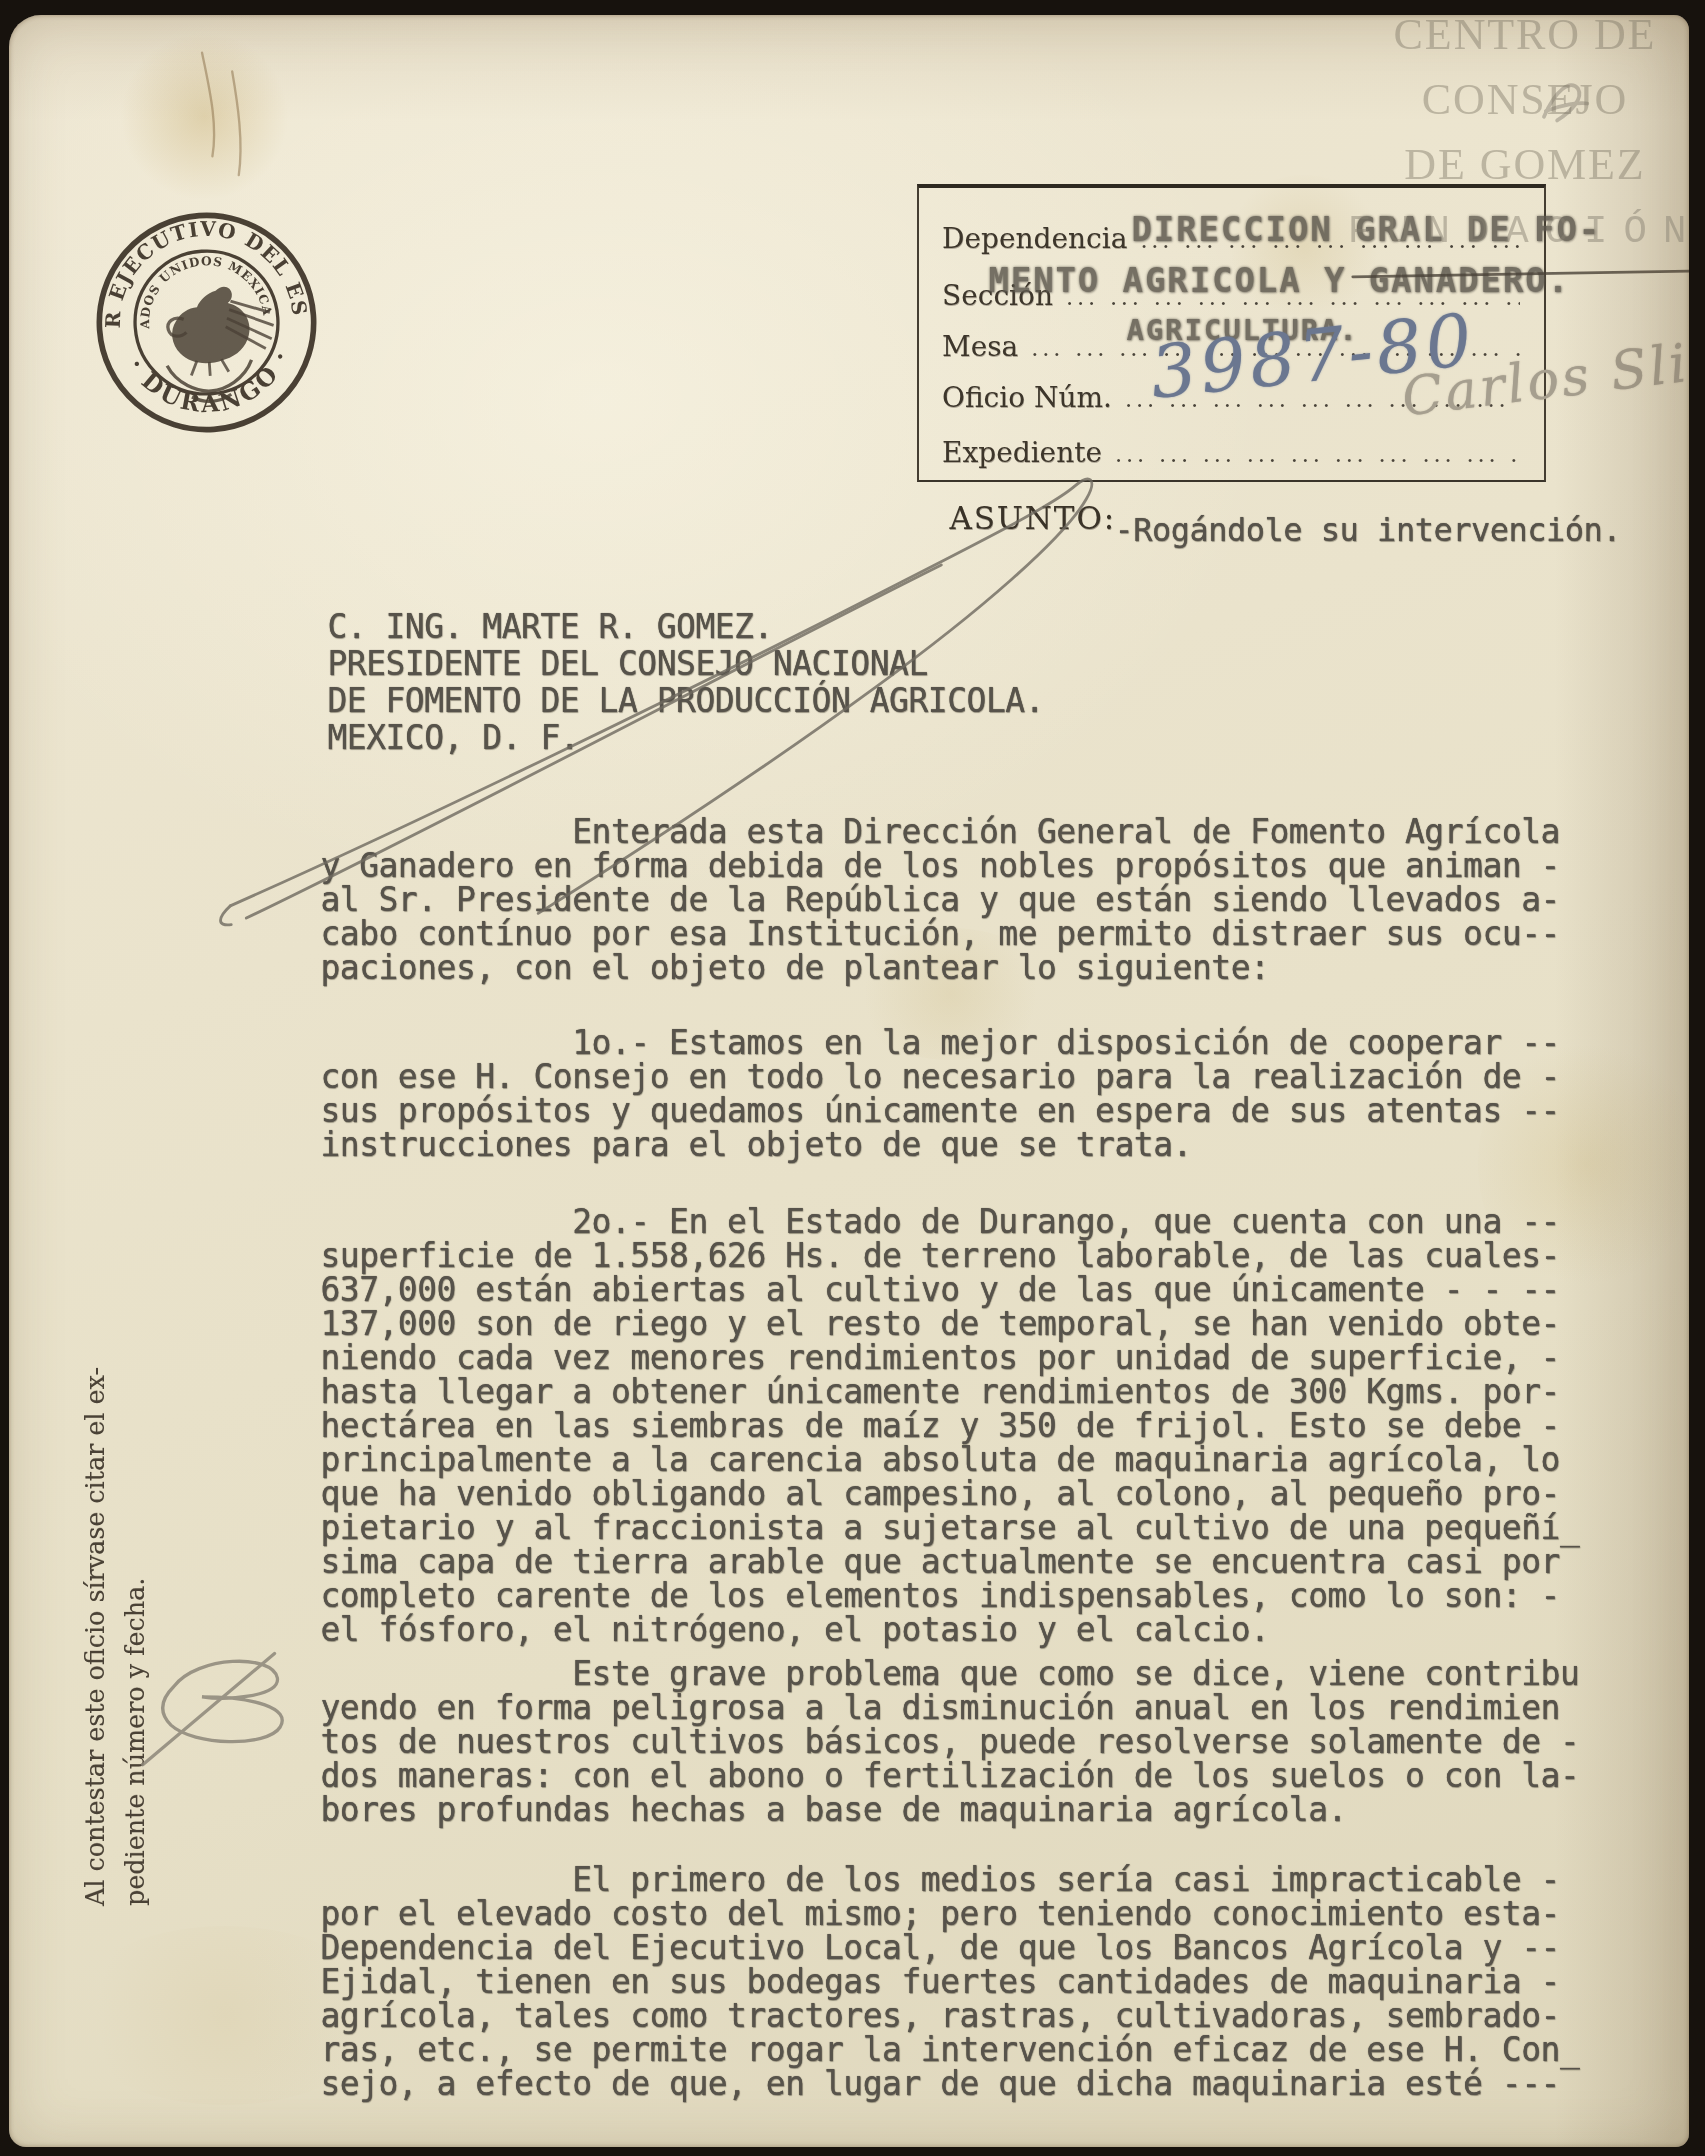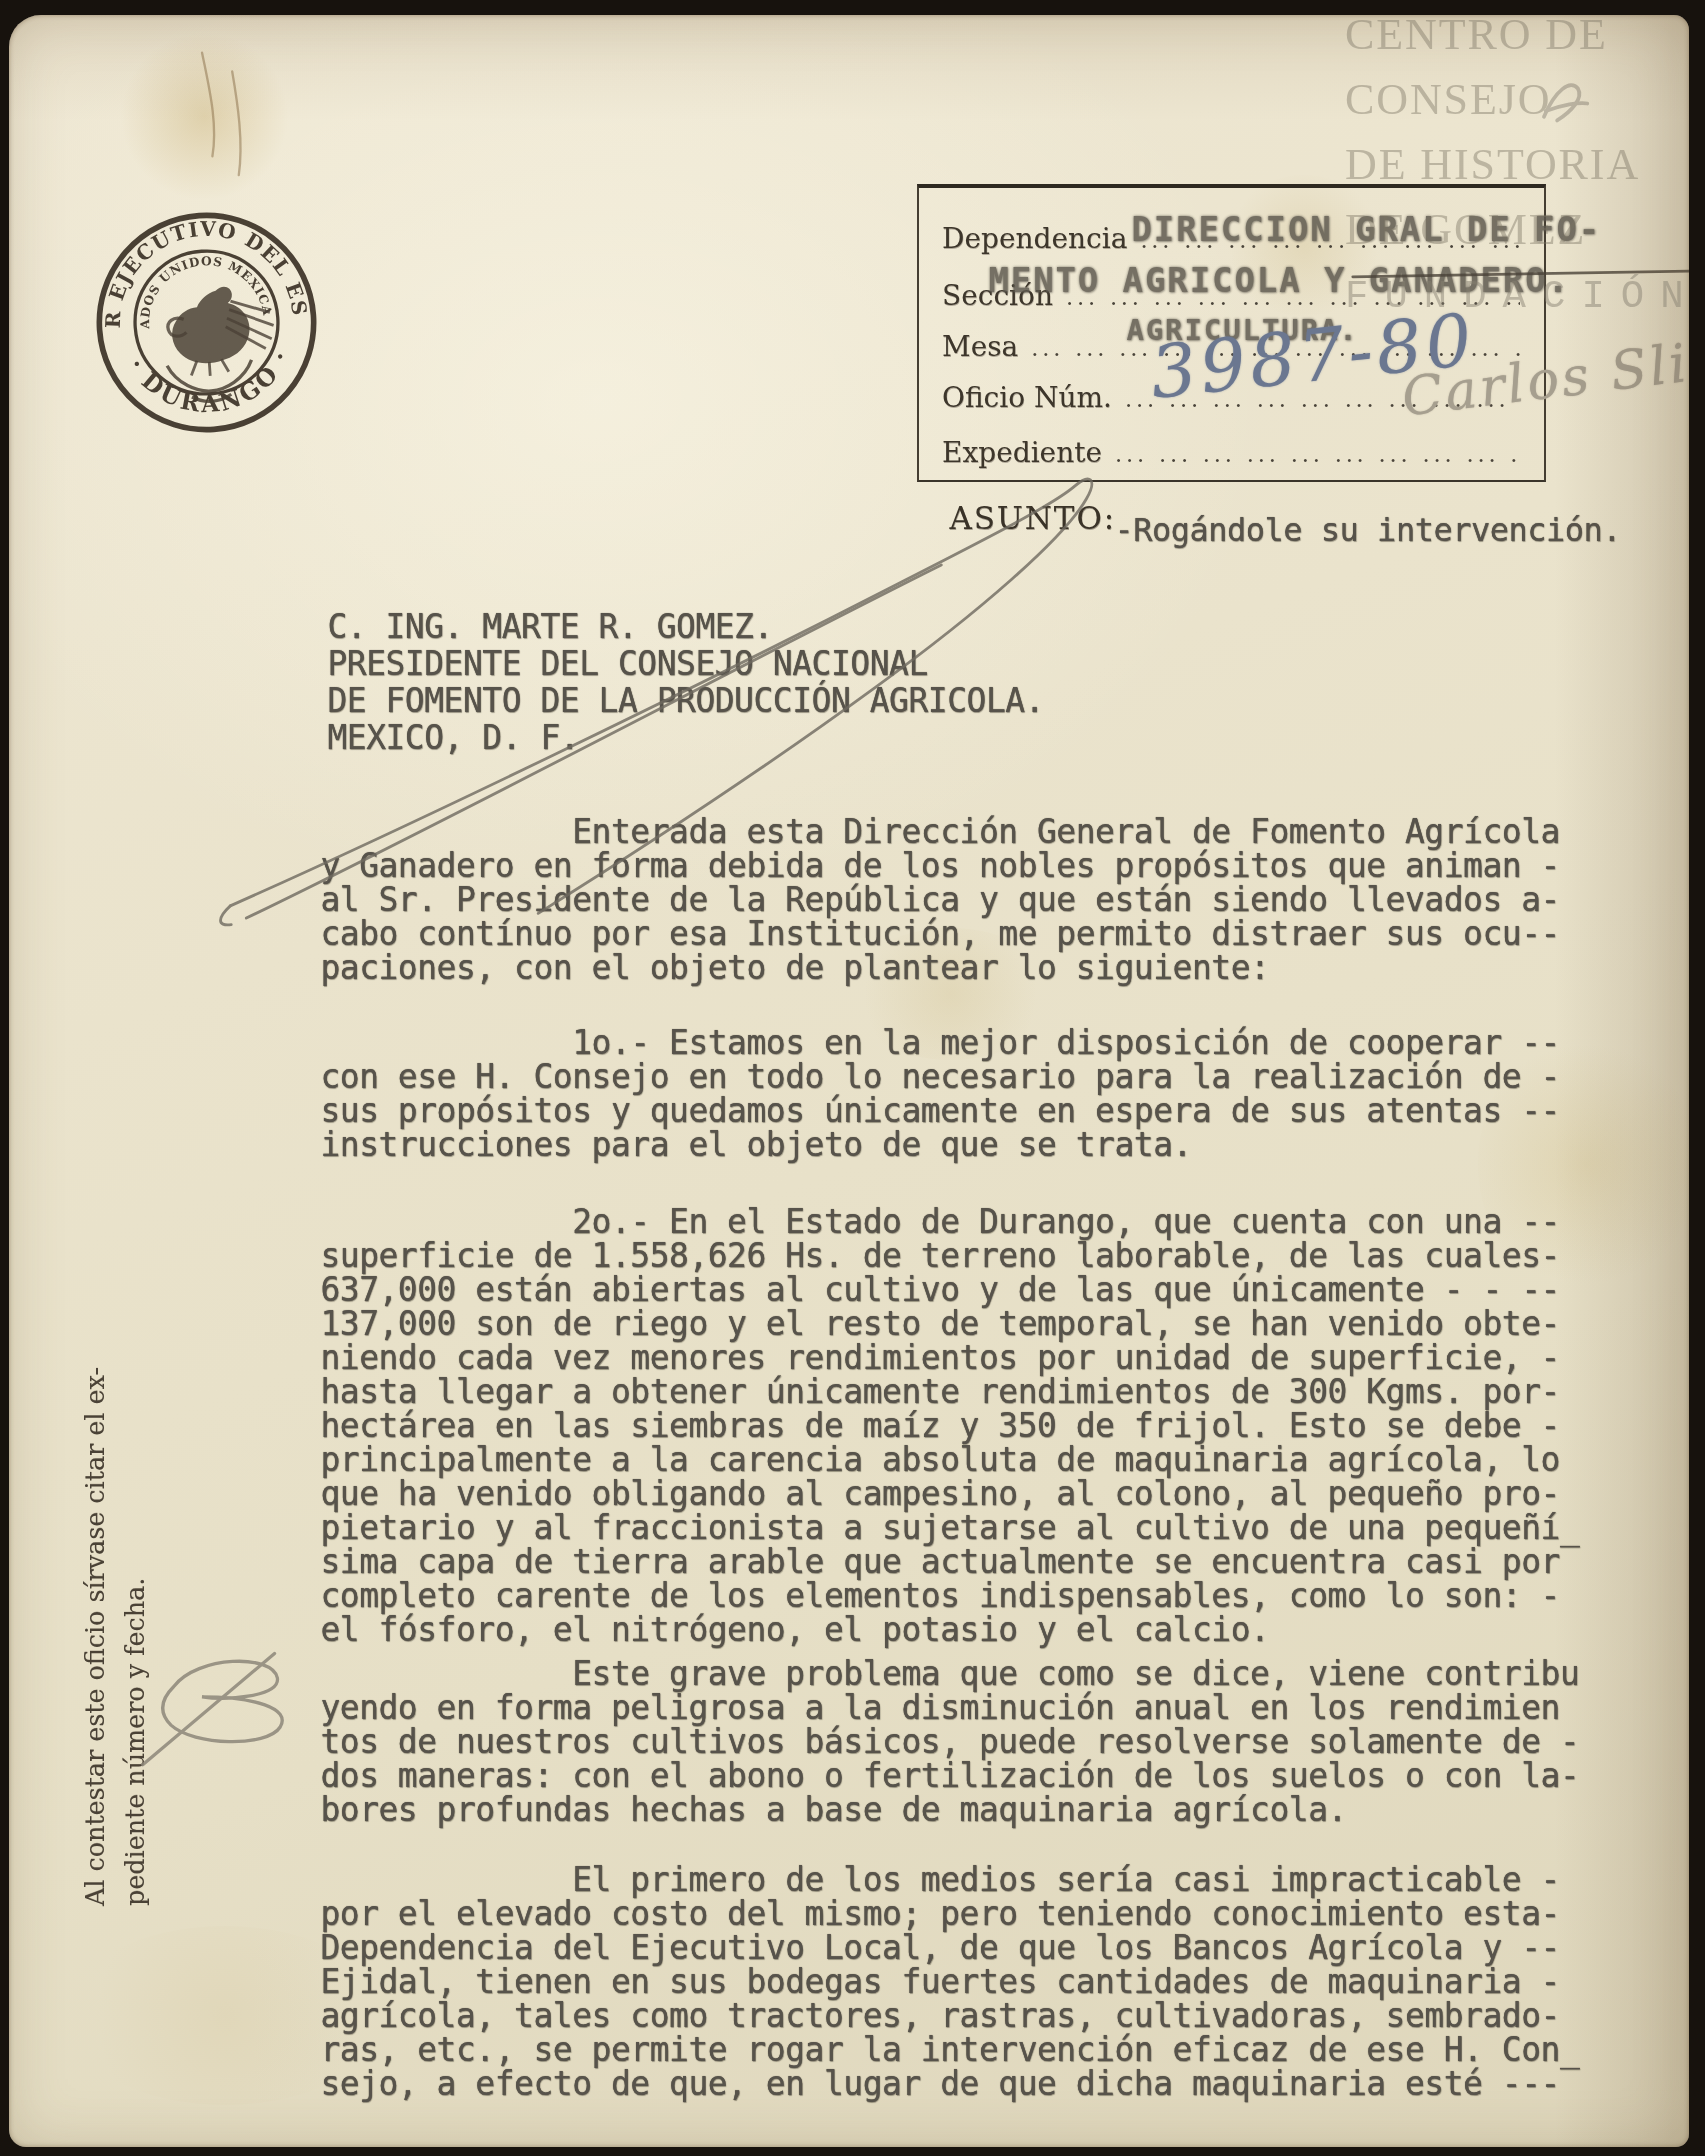--- a/index.html
+++ b/index.html
@@ -40,21 +40,21 @@
            text-shadow:0 0 1.4px rgba(162,154,138,.8);}
   .asunto-label{position:absolute;left:940px;top:485px;font-family:"DejaVu Serif",serif;
            font-size:31px;letter-spacing:1.9px;color:#3a3328;
            text-shadow:0.5px 0.5px 0.6px rgba(55,45,35,.4);}
   .asunto-text{left:1105px;top:498px;font-size:32px;}
   .recipient{left:318px;top:593px;line-height:37px;}
   .side-note{position:absolute;left:66px;top:1891px;width:556px;height:81px;
            transform:rotate(-90deg);transform-origin:0 0;
            font-family:"DejaVu Serif",serif;font-size:25.4px;line-height:40px;color:#4a4236;
            white-space:pre;text-shadow:0.4px 0.4px 0.5px rgba(60,50,40,.35);}
-  .watermark{position:absolute;left:1345px;top:1.9px;width:360px;
+  .watermark{position:absolute;left:1345px;top:1.9px;width:360px;text-align:center;
            z-index:50;pointer-events:none;}
   .wm-serif{font-family:"Liberation Serif","DejaVu Serif",serif;font-size:44px;
            line-height:65px;color:rgba(122,114,97,.42);letter-spacing:1.9px;}
   .wm-sans{font-family:Liberation Mono, monospace;font-size:39px;
            margin-top:13px;color:rgba(133,127,113,.48);letter-spacing:16px;}
   svg text{user-select:none;}
   .overlay{position:absolute;left:0;top:0;pointer-events:none;}
 </style>
 </head>
 <body>
@@ -198,19 +198,18 @@
 
         <path d="M 1427,278 L 1784,272" stroke="#4a4238" stroke-width="3" opacity=".8"></path>
       </g>
     </svg>
 
   </div>
 
   <div class="watermark">
     <div class="wm-serif">CENTRO DE</div>
     <div class="wm-serif">CONSEJO</div>
-    <div class="wm-serif">DE HISTORIA</div>
     <div class="wm-serif">DE GOMEZ</div>
     <div class="wm-sans">FUNDACIÓN</div>
   </div>
 
 </div>
 
 
 </body></html>

